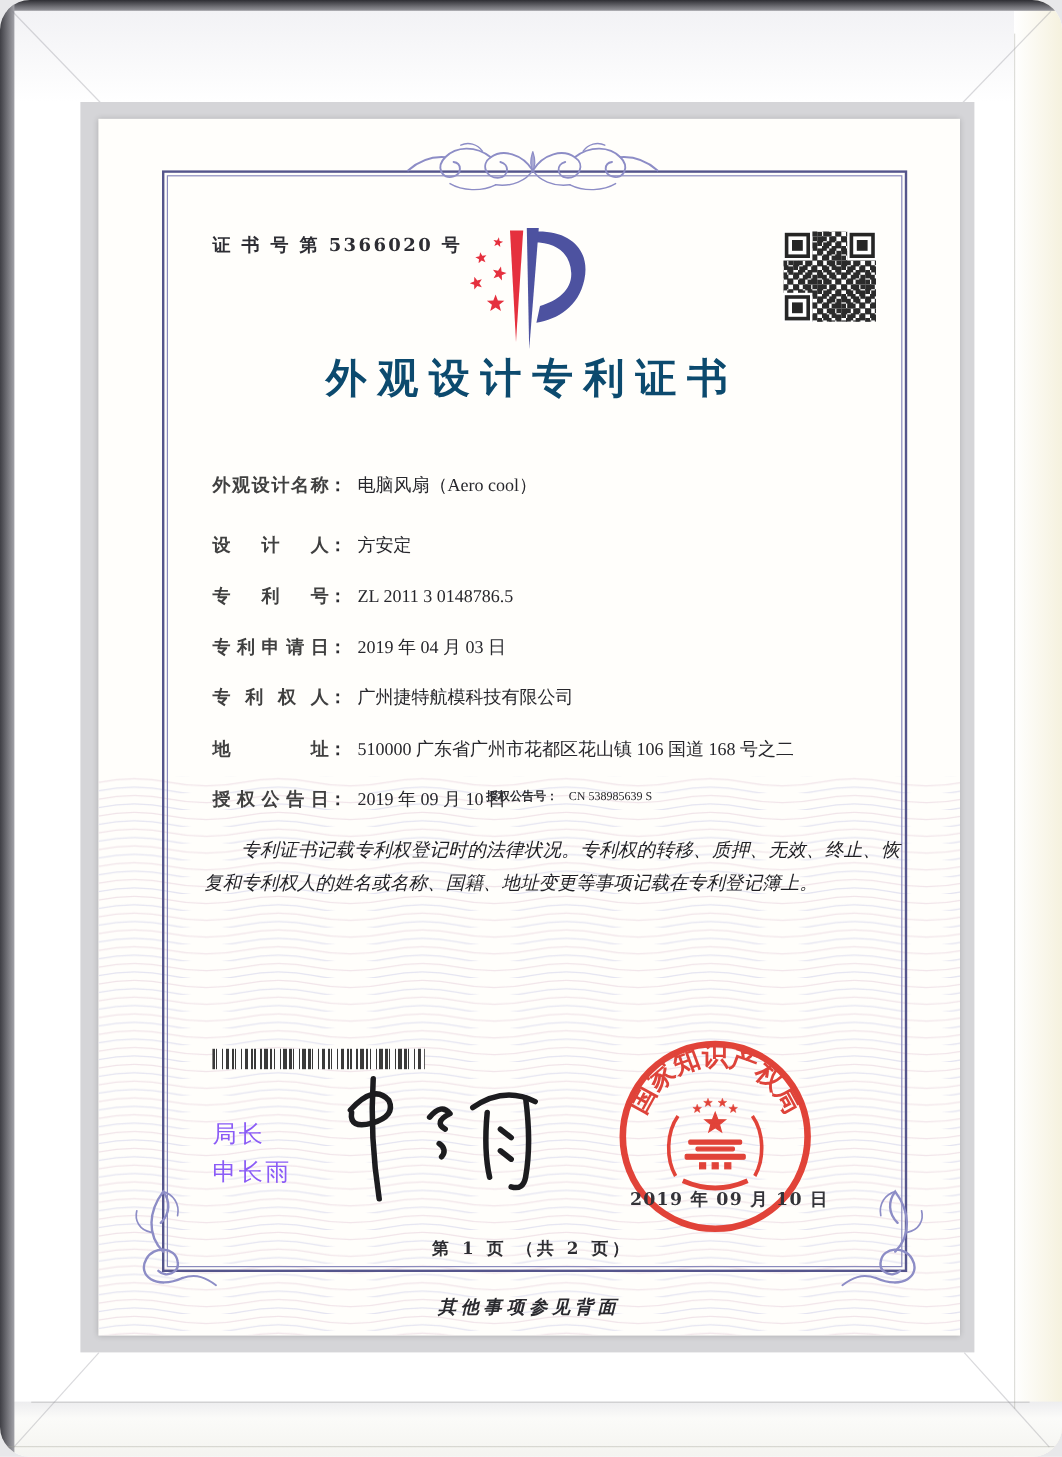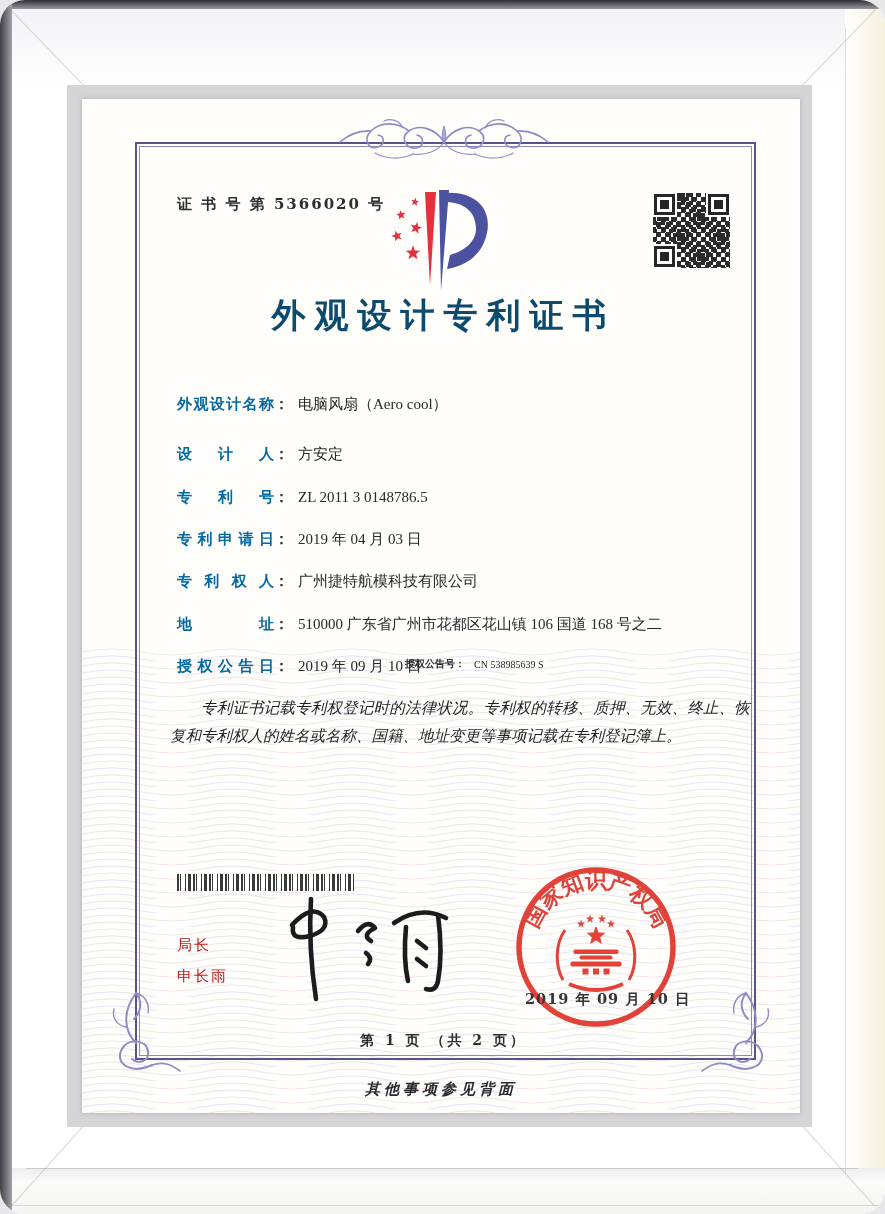--- a/index.html
+++ b/index.html
@@ -53,37 +53,37 @@
       box-shadow:0 0 0 2px #fff;}
   .finder::after{content:"";position:absolute;left:3px;top:3px;width:9px;height:9px;background:#262626;}
   .finder.tl{left:1px;top:1px;} .finder.tr{right:1px;top:1px;} .finder.bl{left:1px;bottom:1px;}
 
   .title{position:absolute;left:53px;top:194px;width:617px;text-align:center;
     font-size:34px;font-weight:700;letter-spacing:9px;color:#0c4a6e;}
 
   .frow{position:absolute;left:95px;display:flex;align-items:baseline;
     font-size:15px;white-space:nowrap;}
   .flabel{display:inline-block;width:97px;text-align:justify;text-align-last:justify;
-    font-weight:700;color:#0369a1;}
+    font-weight:700;color:#404040;}
   .fcolon{font-weight:700;}
   .fvalue{margin-left:9px;font-weight:500;color:#27272c;font-family:Liberation Serif, serif;}
   .grant2{position:absolute;left:323px;top:558px;display:flex;align-items:center;
     font-size:10px;white-space:nowrap;}
   .grant2 .glabel{font-weight:700;}
 
   .paras{position:absolute;left:88px;top:596px;width:580px;font-size:15.5px;
     line-height:27.5px;text-align:justify;font-style:italic;color:#1f1f24;}
   .paras p{margin:0;text-indent:2em;}
 
   .barcode{position:absolute;left:95px;top:775px;width:177px;height:17px;background:
     repeating-linear-gradient(90deg,#3a3a3a 0 2px,#fff 2px 3px,#3a3a3a 3px 4px,#fff 4px 8px,
       #3a3a3a 8px 9px,#fff 9px 11px,#3a3a3a 11px 14px,#fff 14px 16px);}
 
   .director{position:absolute;left:95px;top:831px;font-family:"DejaVu Sans","Liberation Sans",sans-serif;
-    font-size:15px;line-height:31px;letter-spacing:2px;color:#b91c1c;}
+    font-size:20px;line-height:31px;letter-spacing:2px;color:#8b5cf6;}
   .signature{position:absolute;left:196px;top:786px;width:180px;height:122px;}
 
   .seal{position:absolute;left:429px;top:763px;width:170px;height:170px;opacity:.94;}
   .seal-date{position:absolute;left:443px;top:891px;font-size:14.5px;letter-spacing:1px;
     font-weight:600;color:#333338;white-space:nowrap;z-index:6;}
 
   .page-info{position:absolute;left:53px;top:933px;width:617px;text-align:center;
     font-size:14px;letter-spacing:3px;font-weight:600;color:#2d2d32;}
   .back-note{position:absolute;left:0;top:981px;width:718px;text-align:center;
     font-size:15px;font-style:italic;letter-spacing:4px;font-weight:600;color:#2a2a2f;}

